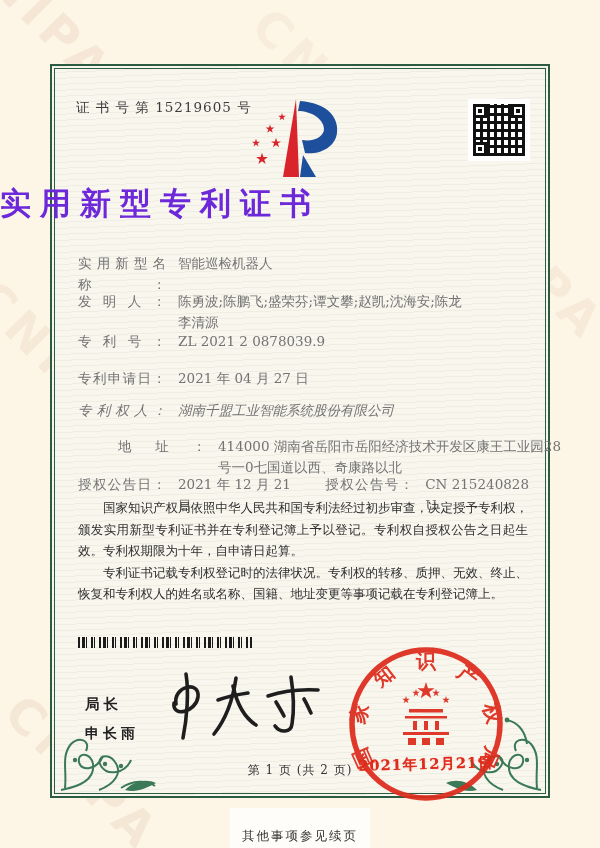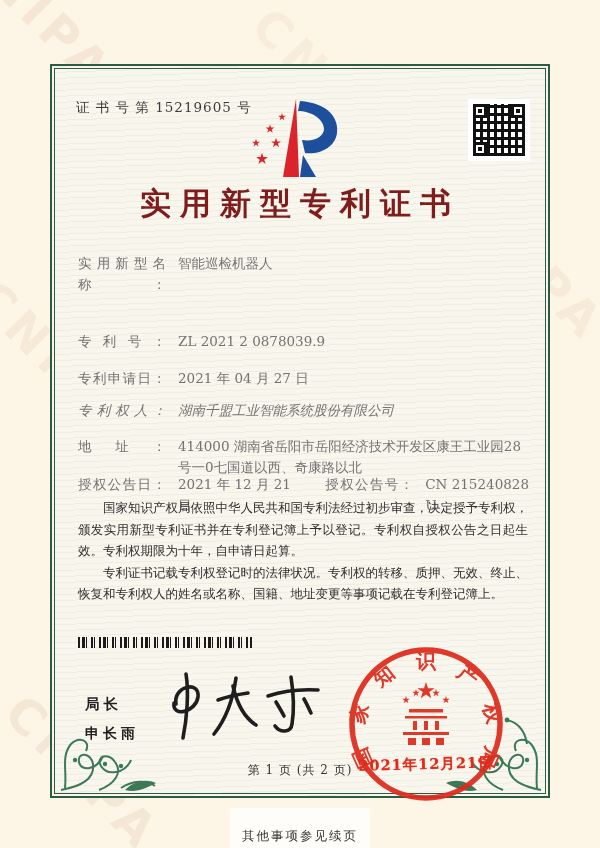--- a/index.html
+++ b/index.html
@@ -36,22 +36,22 @@
   .qr-pattern {
     position:relative; width:52px; height:52px; background:#fff;
     background-image:
       repeating-linear-gradient(90deg,#111 0 3px,transparent 3px 7px),
       repeating-linear-gradient(0deg,#111 0 3px,#fff 3px 8px);
   }
   .qr-eye { position:absolute; width:14px; height:14px; border:3px solid #111; background:#fff; }
   .qr-eye::after { content:""; position:absolute; left:2px; top:2px; width:4px; height:4px; background:#111; }
   .qr-eye.tl { left:0; top:0; } .qr-eye.tr { right:0; top:0; } .qr-eye.bl { left:0; bottom:0; }
   .title {
-    position:absolute; left:0; right:0; top:183px; text-align:center;
-    font-size:31px; font-weight:700; letter-spacing:9px; color:#7f1d1d;font-family:Liberation Mono, monospace;
+    position:absolute; left:0; right:0; top:183px; text-align:left;
+    font-size:31px; font-weight:700; letter-spacing:9px; color:#6d28d9;font-family:Liberation Mono, monospace;
   }
   .f-row { position:absolute; left:78px; width:452px; display:flex; font-size:13.5px; color:#737373; line-height:21px; }
   .f-label { flex:0 0 88px; text-align:justify; text-align-last:justify; }
   .f-value { margin-left:12px; }
   .grant-pair { display:flex; }
   .paras {
     position:absolute; left:78px; top:497px; width:450px;
     font-size:12.5px; line-height:21.5px; color:#2f2f2f; text-align:justify;
   }
   .paras p { text-indent:2em; }
@@ -125,37 +125,44 @@
     </div>
   </div>
 
   <div class="title">实用新型专利证书</div>
 
   <div class="f-row" style="top:253px;">
     <span class="f-label">实用新型名称：</span>
     <span class="f-value">智能巡检机器人</span>
   </div>
 
+  <div class="f-row" style="top:291px;">
+    <span class="f-label">发明人：</span>
+    <span class="f-value">
+      <span style="display:block;">陈勇波;陈鹏飞;盛荣芬;谭文攀;赵凯;沈海安;陈龙</span>
+      <span style="display:block;">李清源</span>
+    </span>
+  </div>
 
   <div class="f-row" style="top:331px;">
     <span class="f-label">专利号：</span>
     <span class="f-value">ZL 2021 2 0878039.9</span>
   </div>
 
   <div class="f-row" style="top:368px;">
     <span class="f-label">专利申请日：</span>
     <span class="f-value">2021 年 04 月 27 日</span>
   </div>
 
   <div class="f-row" style="top:400px;font-style:italic;">
     <span class="f-label">专利权人：</span>
     <span class="f-value">湖南千盟工业智能系统股份有限公司</span>
   </div>
 
-  <div class="f-row" style="top:436px;">
+  <div class="f-row" style="top:436px;margin-left:40px;">
     <span class="f-label">地址：</span>
     <span class="f-value" style="width:352px;">414000 湖南省岳阳市岳阳经济技术开发区康王工业园28号一0七国道以西、奇康路以北</span>
   </div>
 
   <div class="f-row" style="top:474px;">
     <span class="grant-pair">
       <span class="f-label">授权公告日：</span>
       <span class="f-value">2021 年 12 月 21 日</span>
     </span>
     <span class="grant-pair" style="margin-left:32px;">

